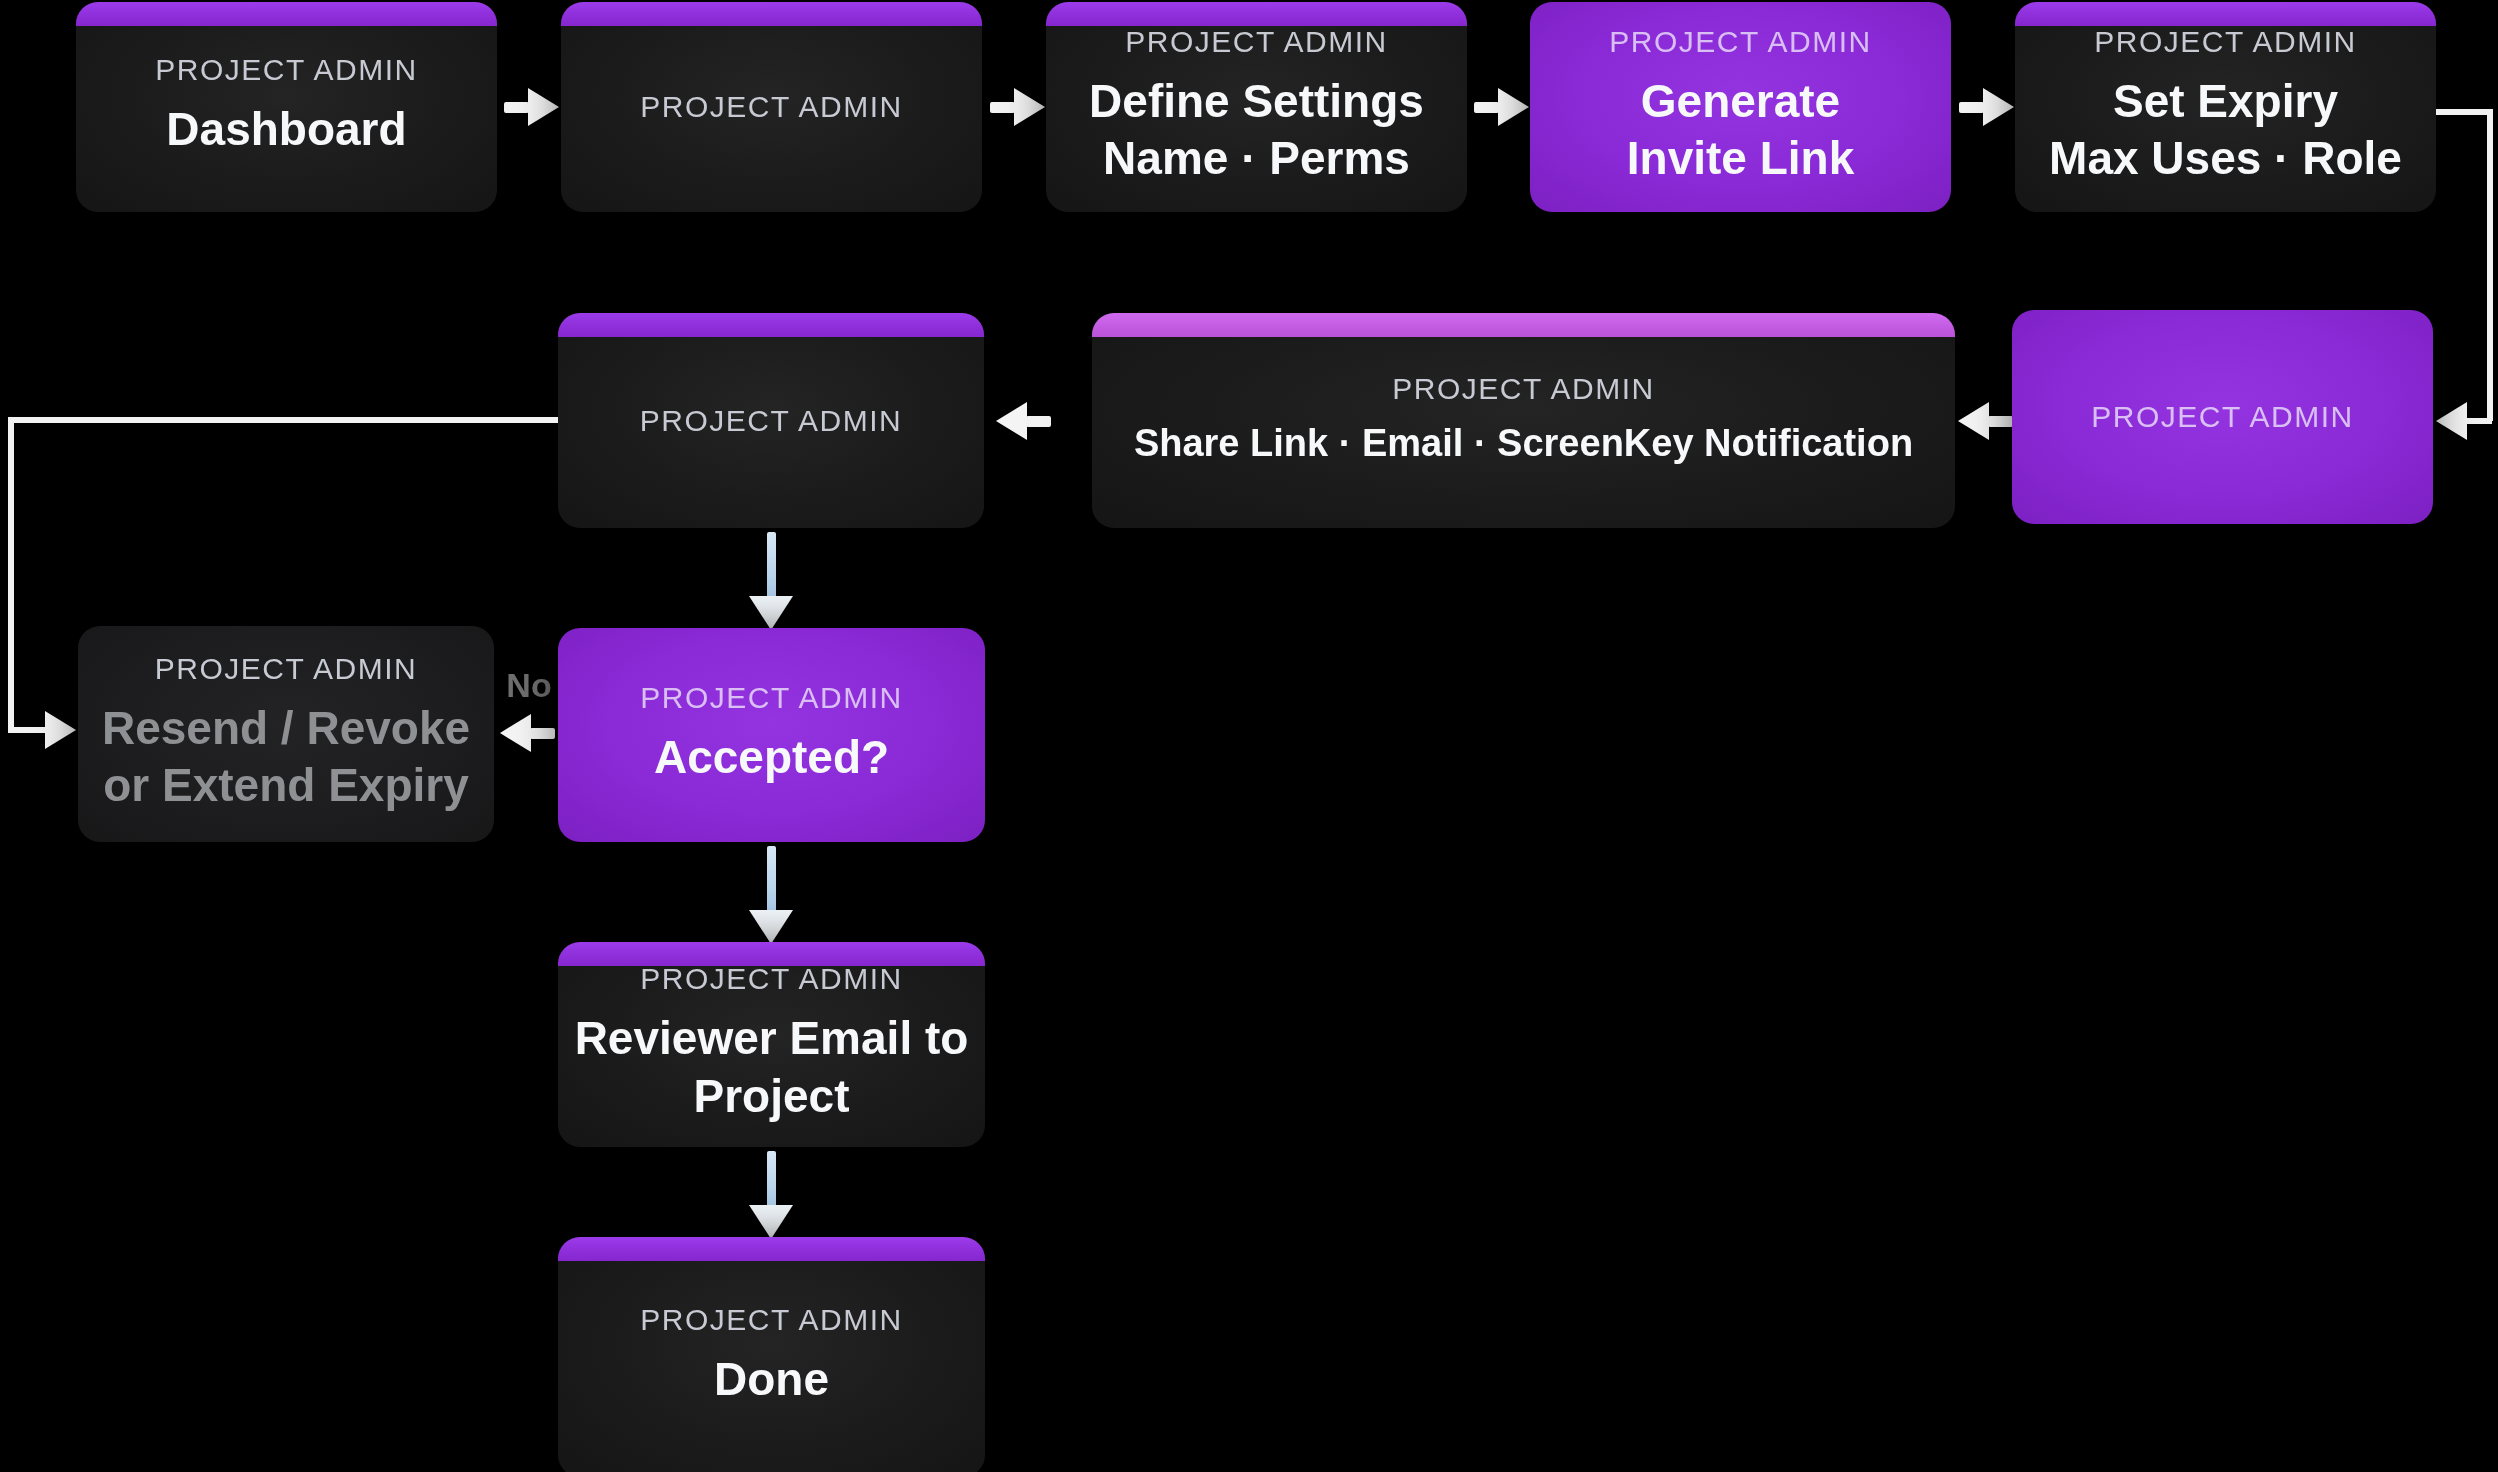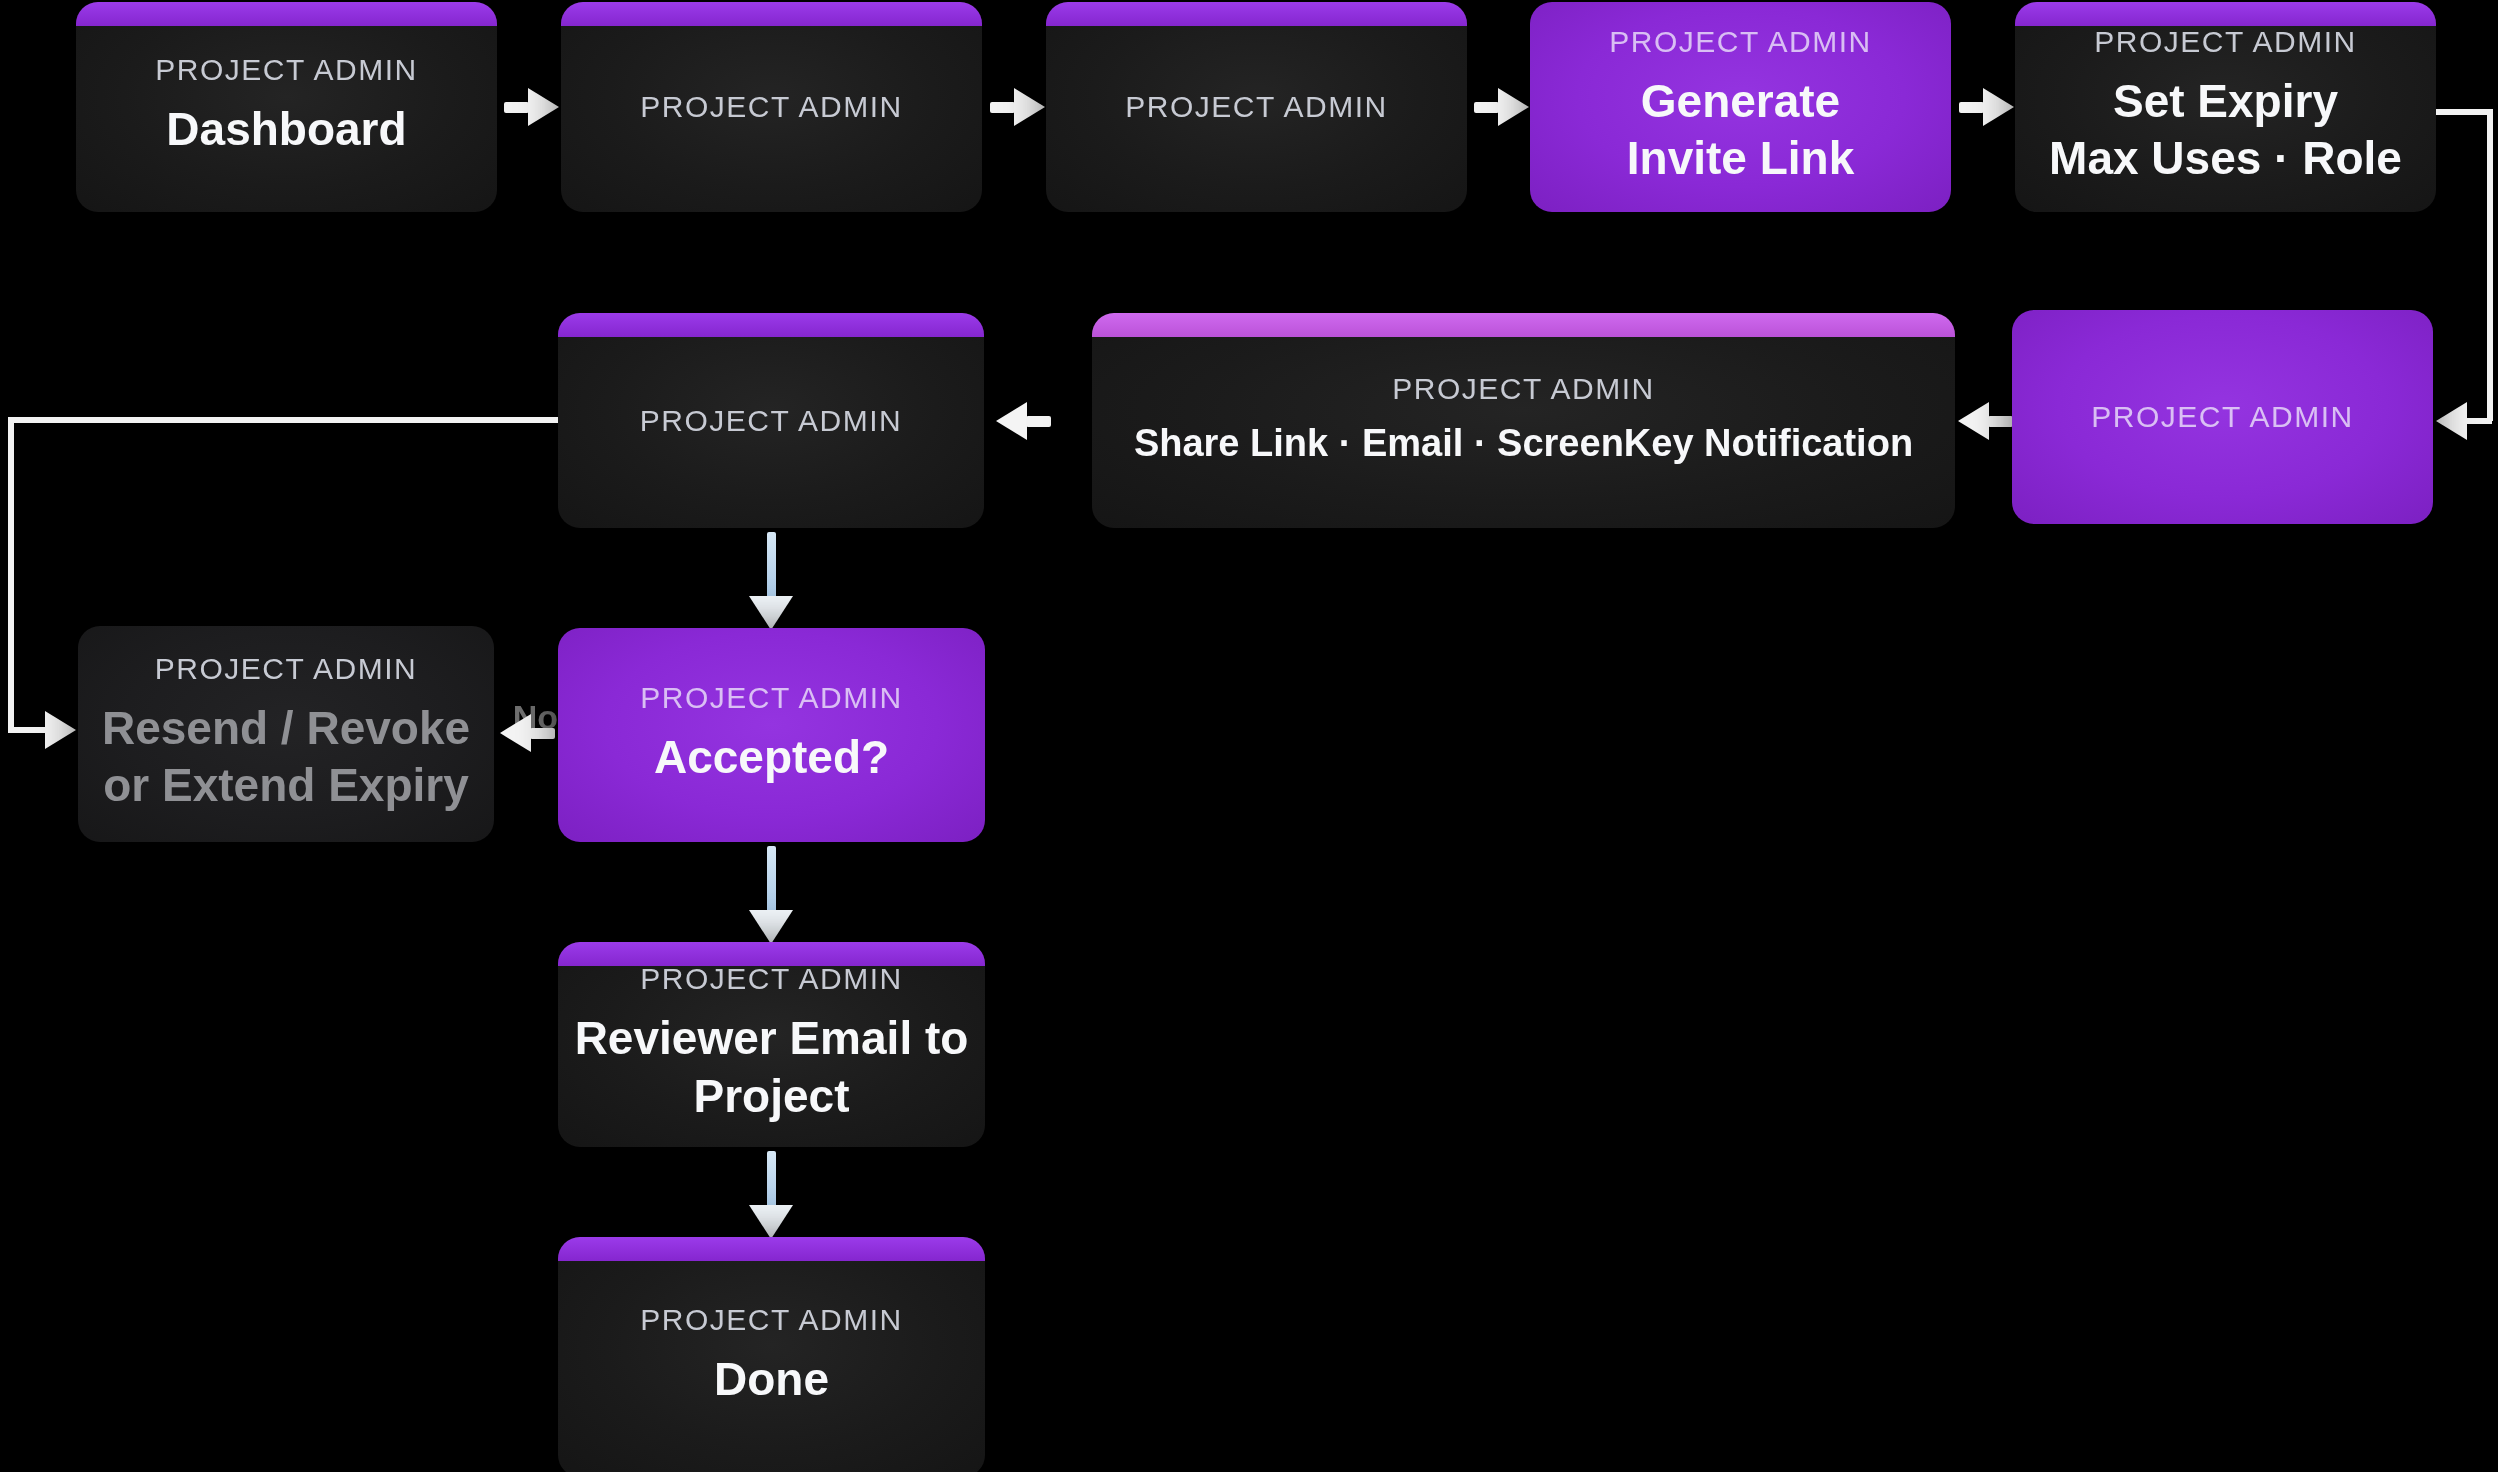--- a/index.html
+++ b/index.html
@@ -77,20 +77,22 @@
   </div>
 
   <div class="arrow-h right" style="left:990px;top:88px">
     <div class="stem"></div>
     <div class="head"></div>
   </div>
 
   <div class="node" style="left:1046px;top:2px;width:421px;height:210px">
     <div class="strip"></div>
     <div class="role">PROJECT ADMIN</div>
+    <div class="title">Define Settings
+Name · Perms</div>
   </div>
 
   <div class="arrow-h right" style="left:1474px;top:88px">
     <div class="stem"></div>
     <div class="head"></div>
   </div>
 
   <div class="node accent" style="left:1530px;top:2px;width:421px;height:210px">
     <div class="role">PROJECT ADMIN</div>
     <div class="title">Generate
@@ -148,21 +150,21 @@
     <div class="stem"></div>
     <div class="head"></div>
   </div>
 
   <div class="node plain" style="left:78px;top:626px;width:416px;height:216px">
     <div class="role">PROJECT ADMIN</div>
     <div class="title">Resend / Revoke
 or Extend Expiry</div>
   </div>
 
-  <div class="edge-label" style="left:500px;top:700px;width:58px;text-align:right">No</div>
+  <div class="edge-label" style="left:500px;top:668px;width:58px;text-align:center">No</div>
 
   <div class="arrow-h left" style="left:500px;top:714px">
     <div class="head"></div>
     <div class="stem"></div>
   </div>
 
   <div class="node accent" style="left:558px;top:628px;width:427px;height:214px">
     <div class="role">PROJECT ADMIN</div>
     <div class="title">Accepted?</div>
   </div>

